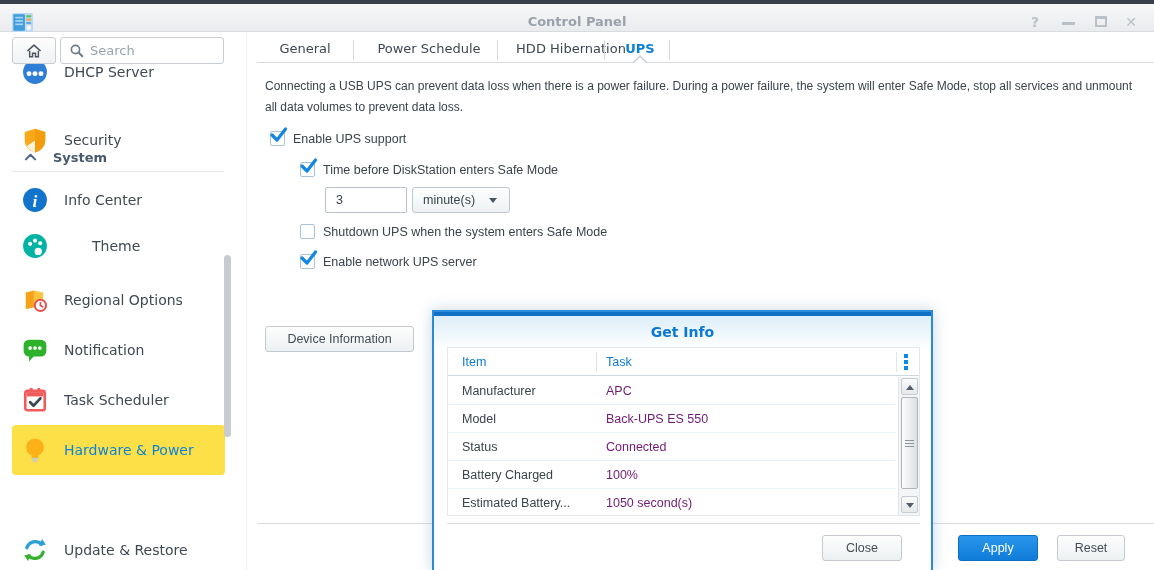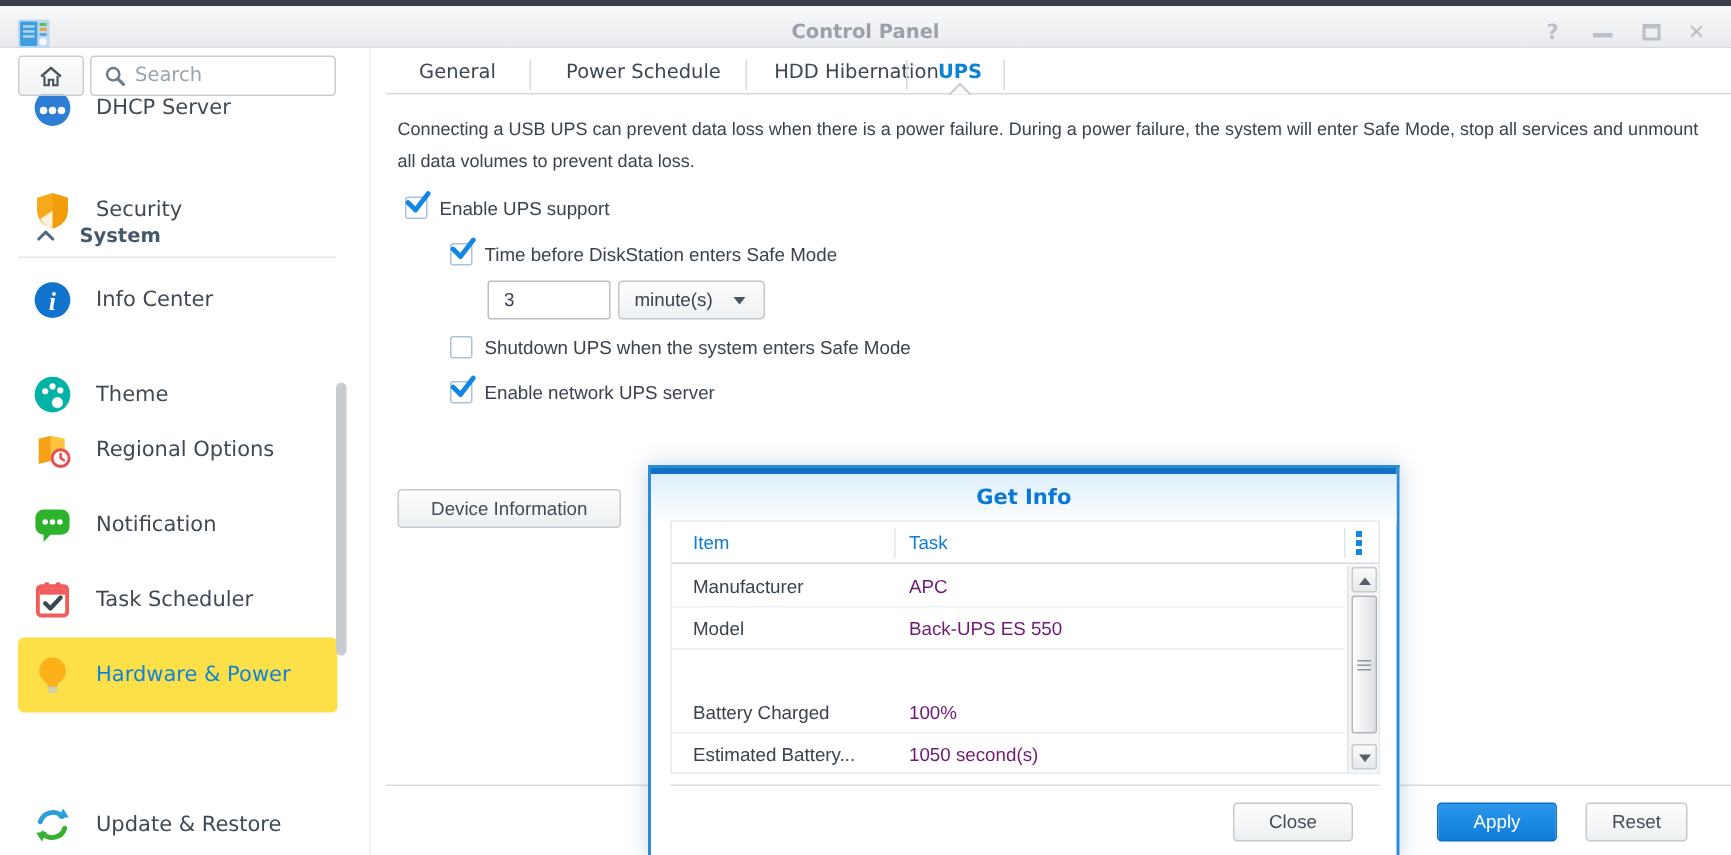--- a/index.html
+++ b/index.html
@@ -169,21 +169,21 @@
     </div>
 
     <div class="side-item" style="top:117px;">
       <svg class="ic" viewBox="0 0 24 24">
         <circle cx="12" cy="12" r="11" fill="#1273cc"></circle>
         <text x="12" y="18" text-anchor="middle" font-family="Liberation Serif, serif" font-style="italic" font-weight="bold" font-size="16" fill="#fff">i</text>
       </svg>
       <span class="lbl">Info Center</span>
     </div>
 
-    <div class="side-item" style="top:180px;">
+    <div class="side-item" style="top:163px;gap:28px;">
       <svg class="ic" viewBox="0 0 24 24">
         <circle cx="12" cy="12" r="11" fill="#00b3a4"></circle>
         <circle cx="15" cy="17" r="3.4" fill="#fff"></circle>
         <circle cx="7.5" cy="10" r="1.9" fill="#fff"></circle>
           <circle cx="12" cy="7" r="1.9" fill="#fff"></circle>
         <circle cx="16.8" cy="9.5" r="1.9" fill="#fff"></circle>
       </svg>
       <span class="lbl">Theme</span>
     </div>
 
@@ -330,20 +330,24 @@
         </div>
     </div>
 
     <div class="trow" style="top:29px;">
       <div class="c1">Manufacturer</div>
       <div class="c2">APC</div>
     </div>
     <div class="trow" style="top:57px;">
       <div class="c1">Model</div>
       <div class="c2">Back-UPS ES 550</div>
+    </div>
+    <div class="trow" style="top:85px;">
+      <div class="c1">Status</div>
+      <div class="c2">Connected</div>
     </div>
     <div class="trow" style="top:113px;">
       <div class="c1">Battery Charged</div>
       <div class="c2">100%</div>
     </div>
     <div class="trow" style="top:141px; border-bottom:none;">
       <div class="c1">Estimated Battery...</div>
       <div class="c2">1050 second(s)</div>
     </div>
 

